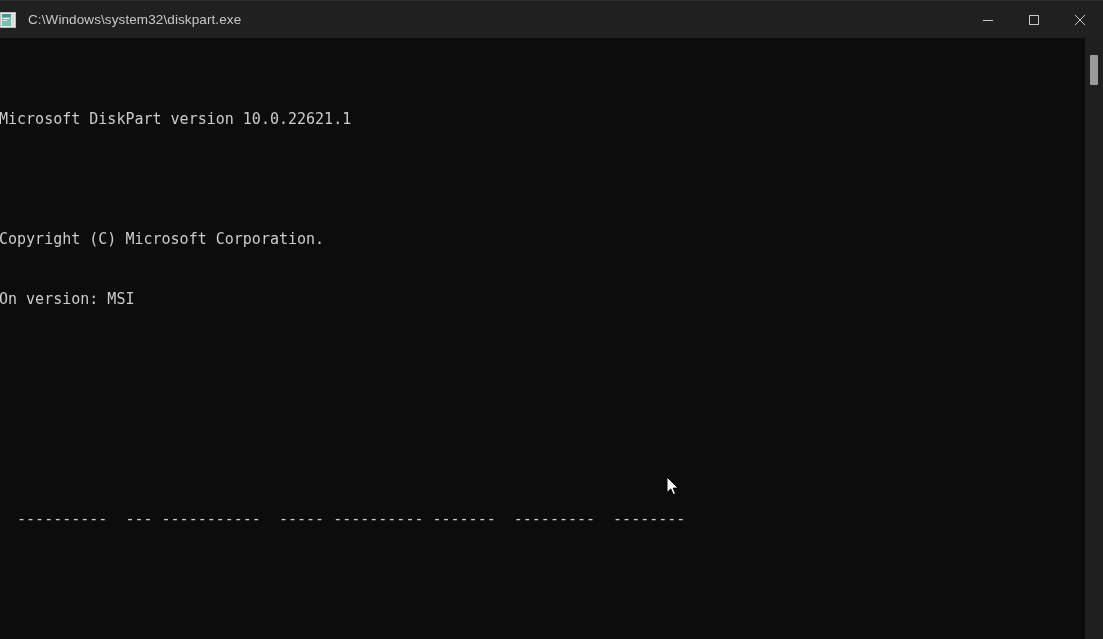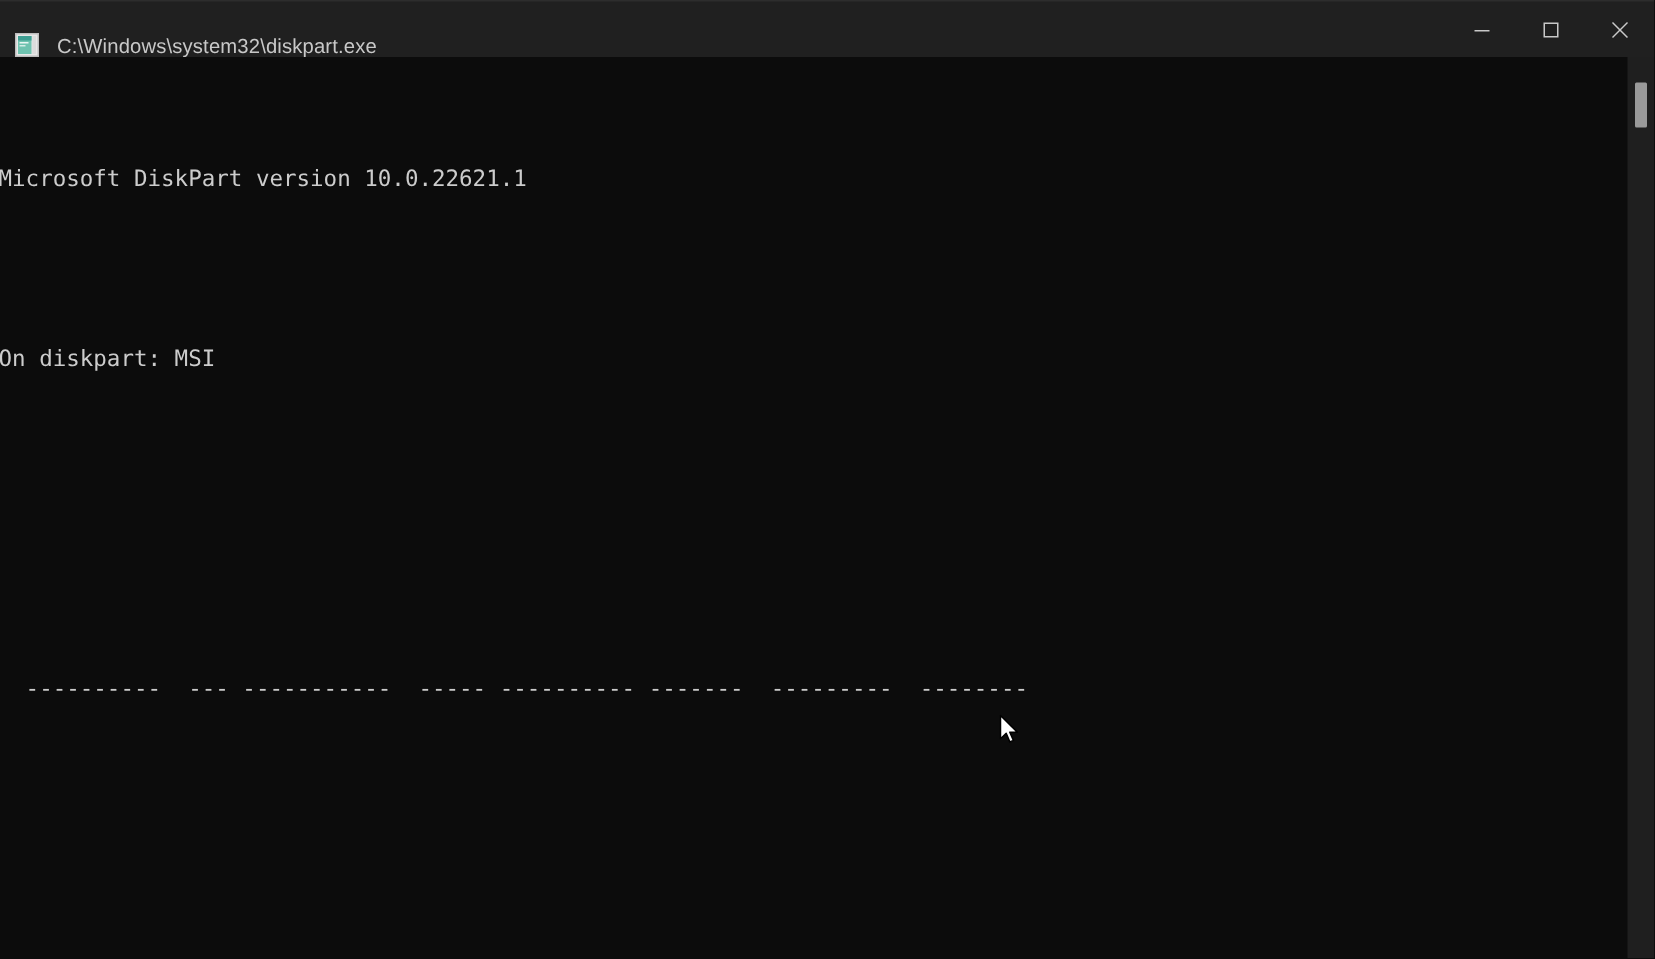--- a/index.html
+++ b/index.html
@@ -20,22 +20,22 @@
 
   
   #titlebar {
     position:absolute; top:0; left:0;
     width:1103px; height:38px;
     background:#202020;
     border-top:1px solid #2d2d2d;
     display:flex; align-items:center;
   }
   #title-left {
-    display:flex; align-items:flex-end;
-    padding-left:10px; gap:12px;
+    display:flex; align-items:center;
+    gap:12px;
     flex:1; height:100%;
   }
   #app-icon { width:16px; height:16px; flex:none; display:block; }
   #title-text {
     font-family:"Liberation Sans","DejaVu Sans",sans-serif;
     font-size:13.5px;
     color:#c8c8c8;
     letter-spacing:.1px;
     white-space:nowrap;
   }
@@ -125,21 +125,22 @@
         <line class="wbtn-line" x1="11" y1="1" x2="1" y2="11"></line>
       </svg>
     </div>
   </div>
 
   <div id="console">
     <div id="console-text">
 
       <div class="line">Microsoft DiskPart version 10.0.22621.1</div>
       <div class="blank"></div>
-      <div class="line">On diskpart: MSI</div>
+      <div class="line">Copyright (C) Microsoft Corporation.</div>
+      <div class="line">On version: MSI</div>
       <div class="blank"></div>
 
       <div class="blank"></div>
 
       <div class="line"><span id="tbl-sep">  ----------  --- -----------  ----- ---------- -------  ---------  --------</span></div>
       
 
       
 
       

